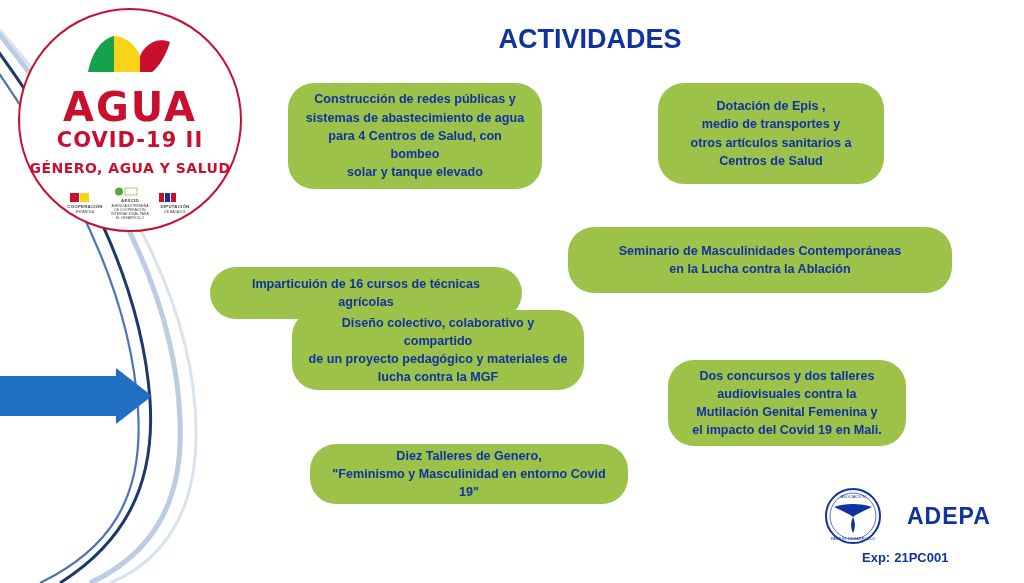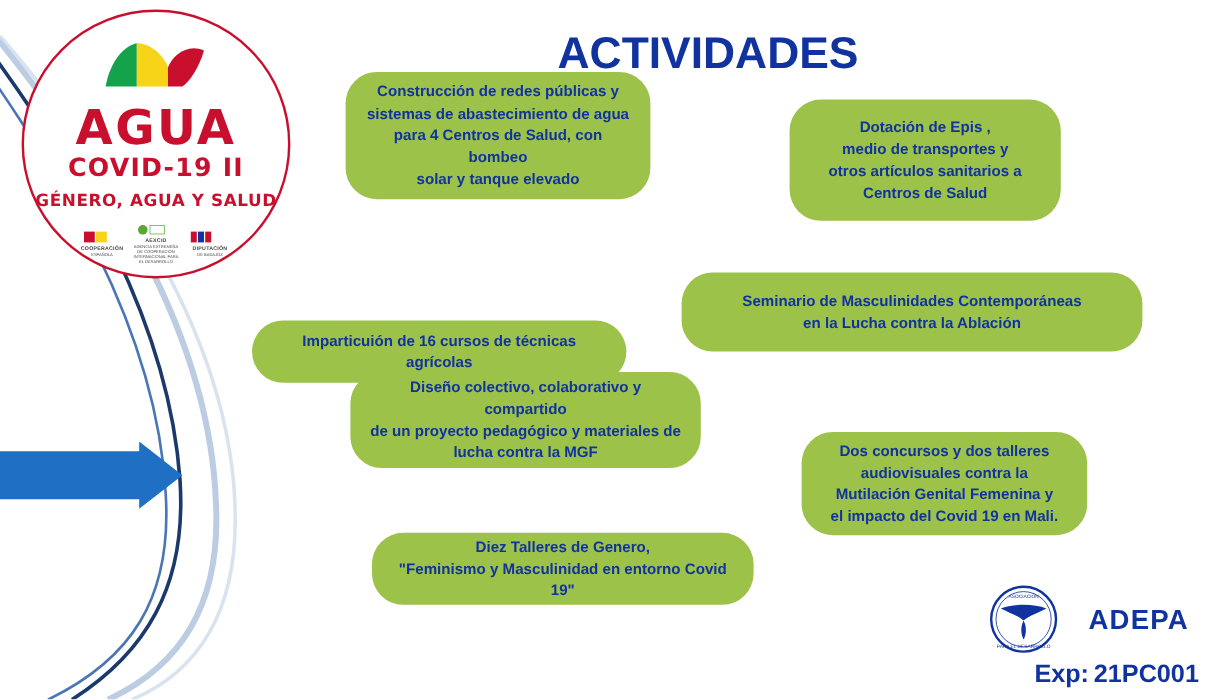--- a/index.html
+++ b/index.html
@@ -121,21 +121,21 @@
     font-size: 3.4px;
   }
 
   
   .title {
     position: absolute;
     left: 330px;
     top: 24px;
     width: 520px;
     text-align: center;
-    font-size: 37px;
+    font-size: 27px;
     font-weight: bold;
     color: #1033a0;
     font-family: "Liberation Sans", sans-serif;
   }
 
   
   .box {
     position: absolute;
     background: #9dc24a;
     border-radius: 26px;
@@ -170,21 +170,21 @@
     font-size: 23px;
     font-weight: bold;
     color: #1033a0;
     letter-spacing: 1px;
     font-family: "Liberation Sans", sans-serif;
   }
   .exp {
     position: absolute;
     left: 862px;
     top: 550px;
-    font-size: 21px;
+    font-size: 13px;
     font-weight: bold;
     color: #1033a0;
     font-family: "Liberation Sans", sans-serif;
   }
   .exp .exp-code { margin-left: 4px; }
 </style>
 </head>
 <body>
 
 <div id="slide">
@@ -233,21 +233,21 @@
           <rect x="15" y="1" width="5" height="9" fill="#c8102e"></rect>
         </svg>
         <span class="pname">DIPUTACIÓN</span>
         <span class="porg">DE BADAJOZ</span>
       </div>
     </div>
   </div>
 
   <div class="title">ACTIVIDADES</div>
 
-  <div class="box" style="left:288px; top:60px; width:254px; height:106px;">
+  <div class="box" style="left:288px; top:83px; width:254px; height:106px;">
     <span>Construcción de redes públicas y
 sistemas de abastecimiento de agua
 para 4 Centros de Salud, con bombeo
 solar y tanque elevado</span>
   </div>
 
   <div class="box" style="left:658px; top:83px; width:226px; height:101px;">
     <span>Dotación de Epis ,
 medio de transportes y
 otros artículos sanitarios a

